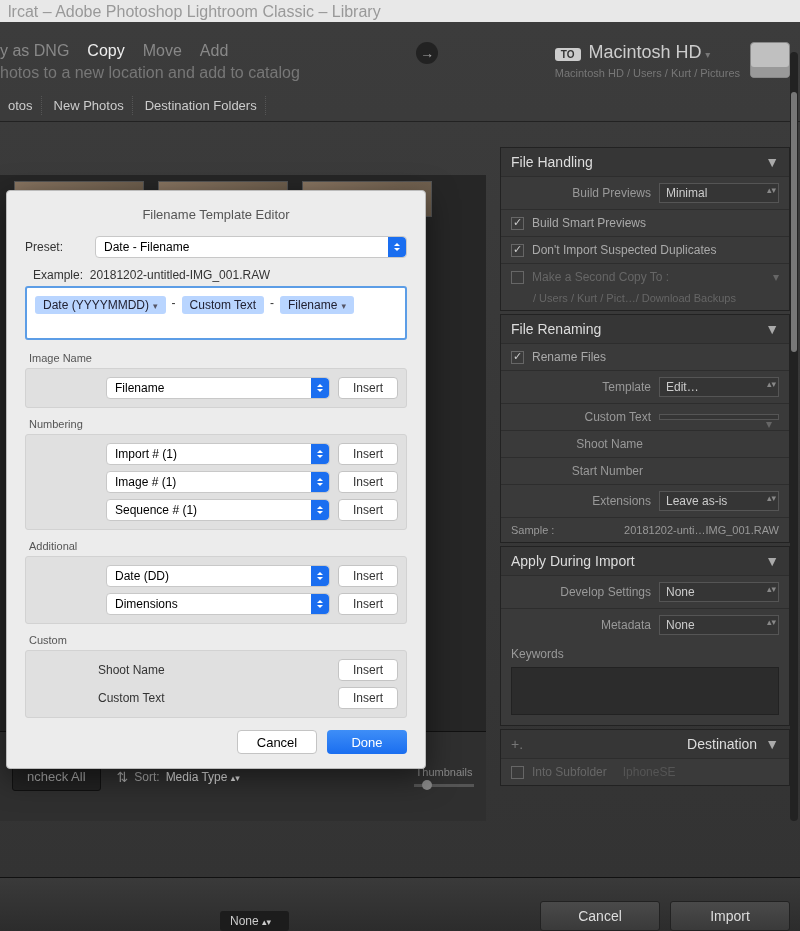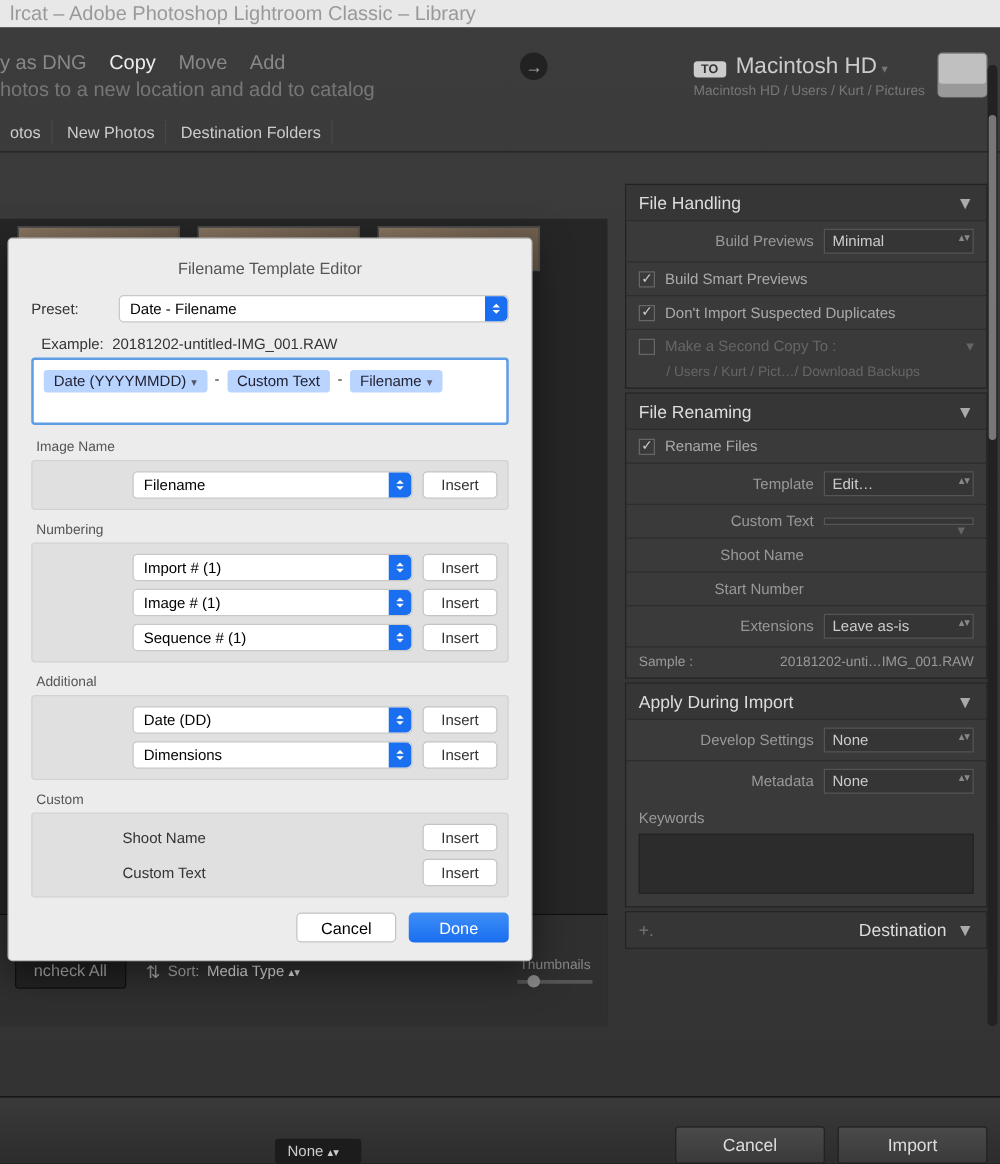--- a/index.html
+++ b/index.html
@@ -200,20 +200,25 @@
       <div style="padding:6px 10px 0;font-size:12px;color:#999;">Keywords</div>
       <div class="keywords-box"></div>
     </div>
 
     <div class="panel-section">
       <div class="panel-header">
           <span style="color:#777;">+.</span>
           <span style="margin-left:auto;">Destination</span>
           <span class="tri" style="margin-left:8px;">▼</span>
         </div>
+      <div class="panel-row" style="color:#666;">
+          <span class="chk"></span>
+          <span>Into Subfolder</span>
+          <span style="margin-left:8px;color:#555;">IphoneSE</span>
+        </div>
     </div>
 
   </div>
 
   <div class="scroll-track">
       <div class="scroll-thumb"></div>
     </div>
 
   <div class="bottom-left-bar">
     <button class="uncheck-btn">ncheck All</button>

